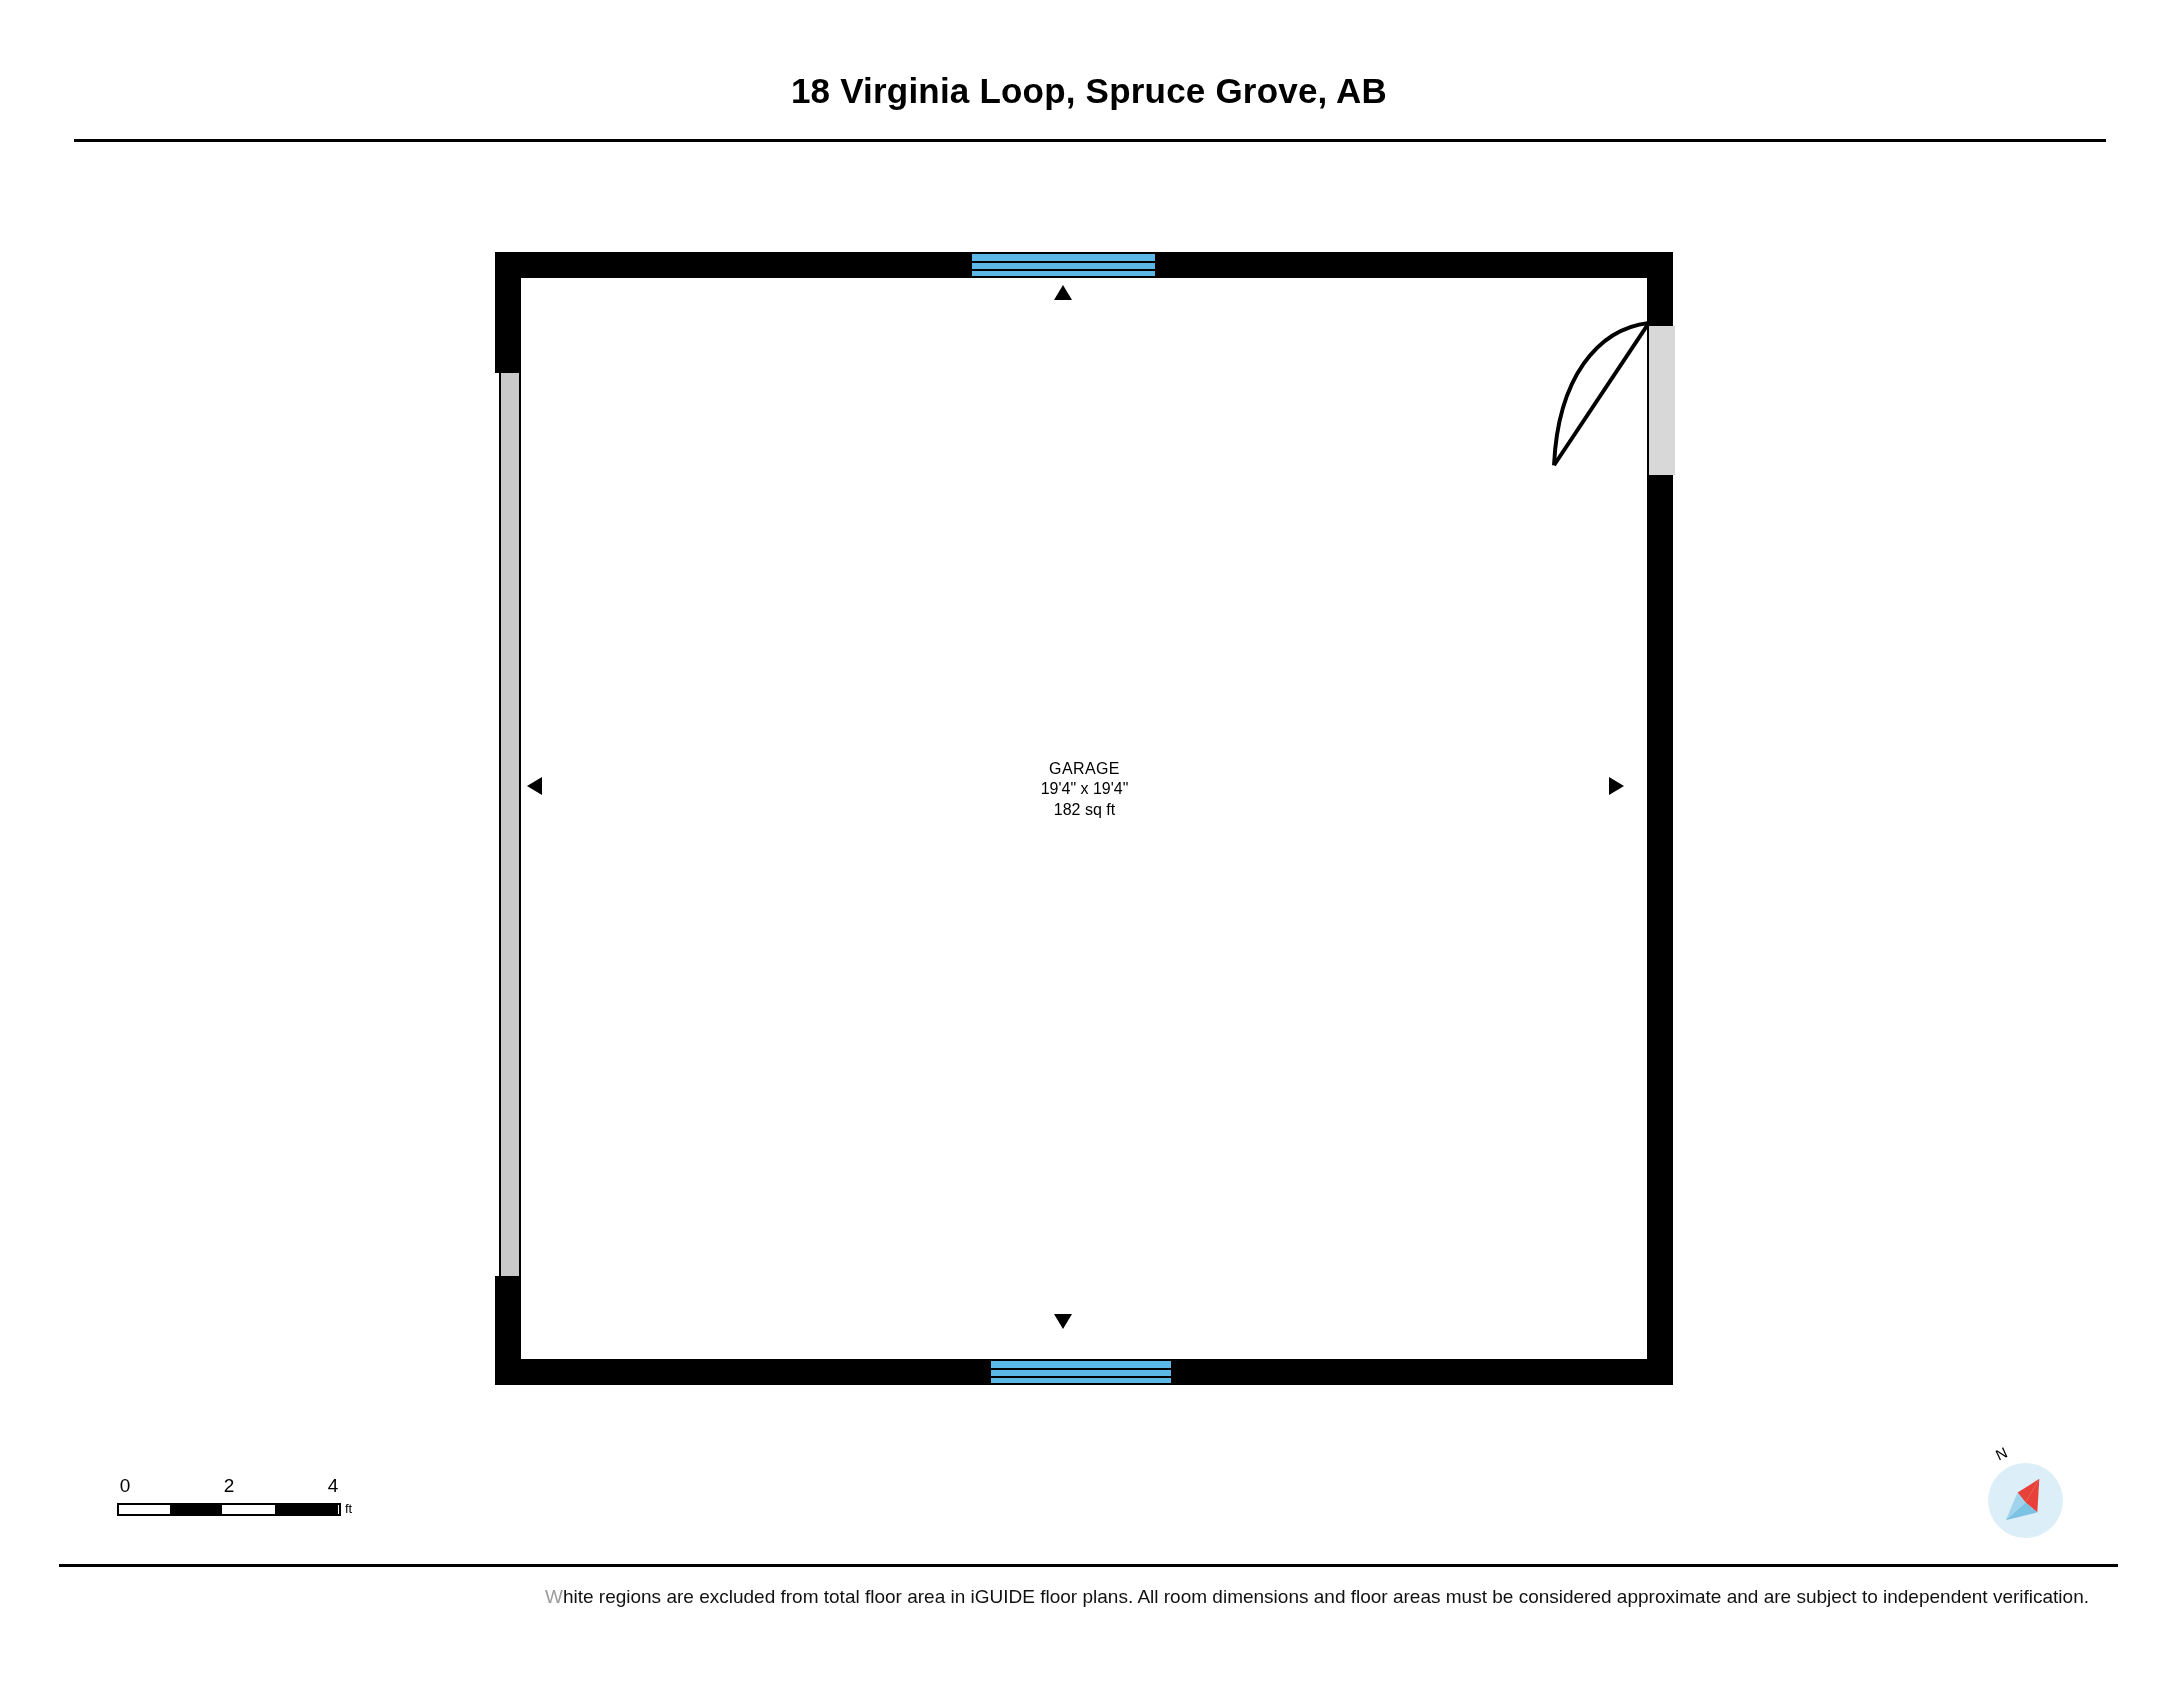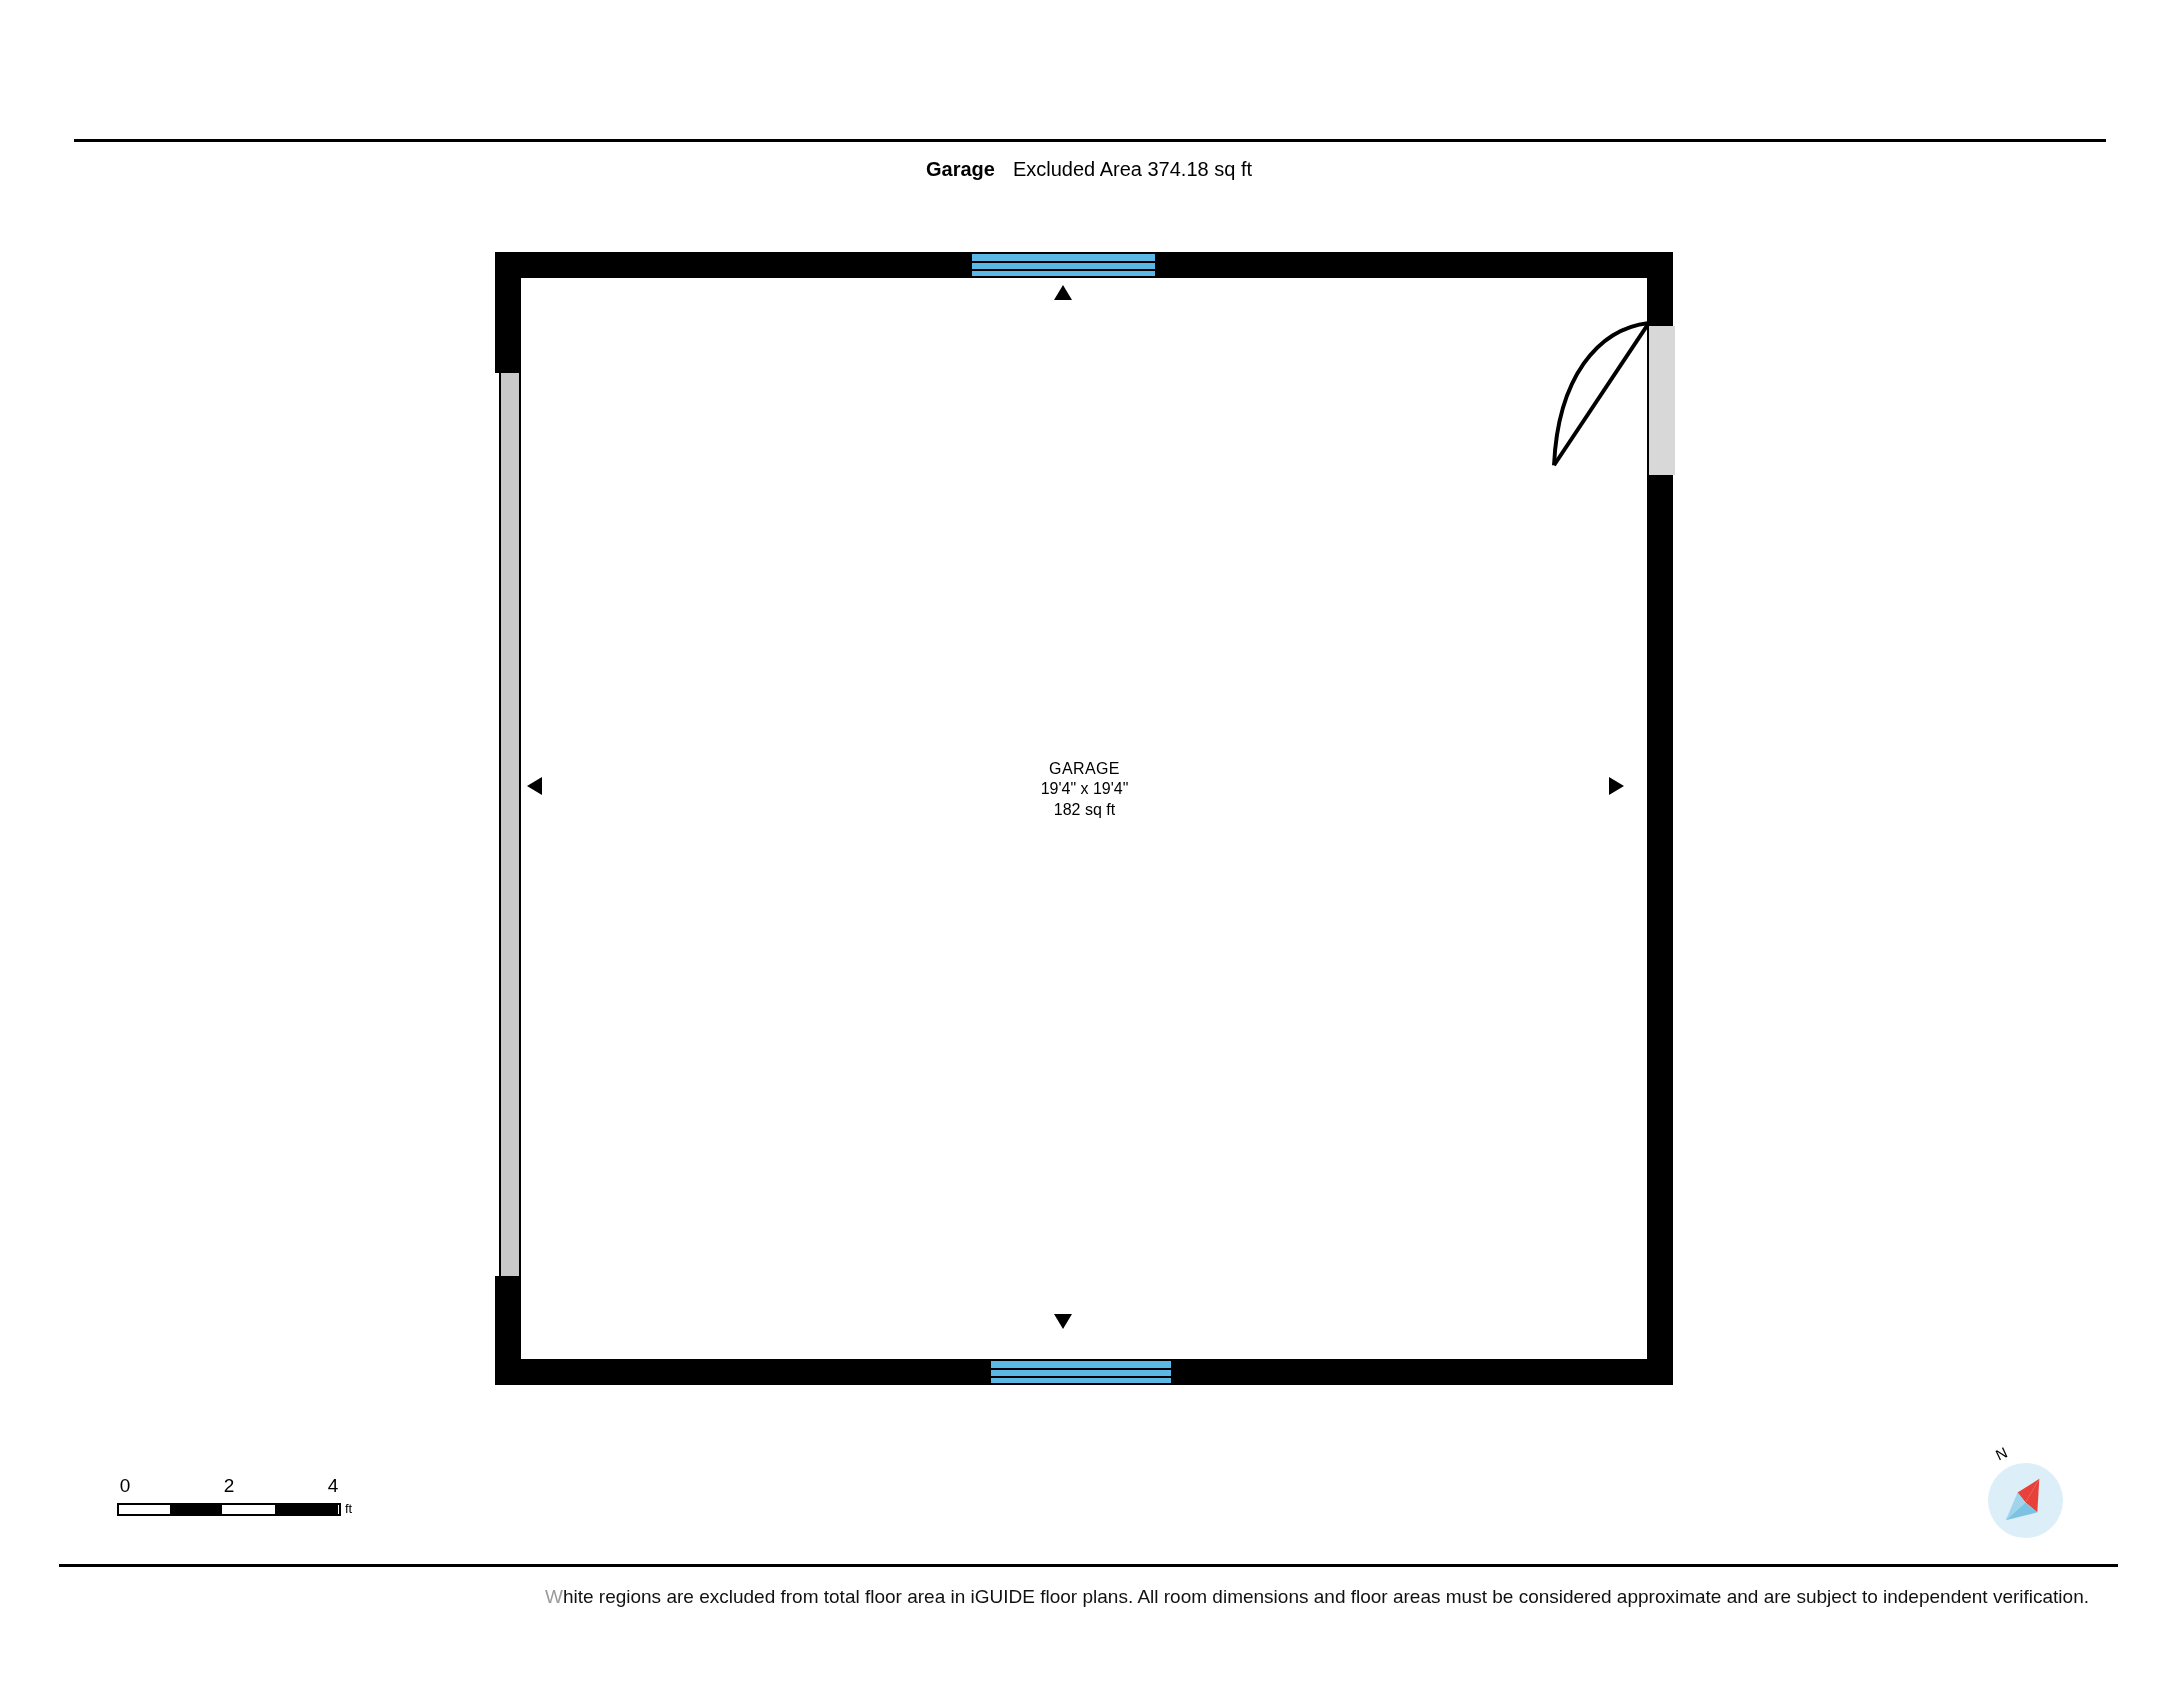--- a/index.html
+++ b/index.html
@@ -230,24 +230,22 @@
     color: #111;
     text-align: right;
   }
   .disclaimer .faded { color: #9a9a9a; }
 </style>
 </head>
 <body>
 
 <div class="page">
 
+  <div class="title">18 Virginia Loop, Spruce Grove, AB</div>
   <div class="rule-top"></div>
-  <div class="subheader">
-    <span class="lbl">Garage</span><span class="val">Excluded Area 374.18 sq ft</span>
-  </div>
 
   <div class="plan">
 
     <div class="wall" style="left:0px; top:0px; width:477px; height:26px;"></div>
 
     <div class="wall" style="left:660px; top:0px; width:518px; height:26px;"></div>
 
     <div class="window" style="left:477px; top:0px; width:183px; height:26px;"></div>
 
     <div class="wall" style="left:0px; top:0px; width:26px; height:121px;"></div>

